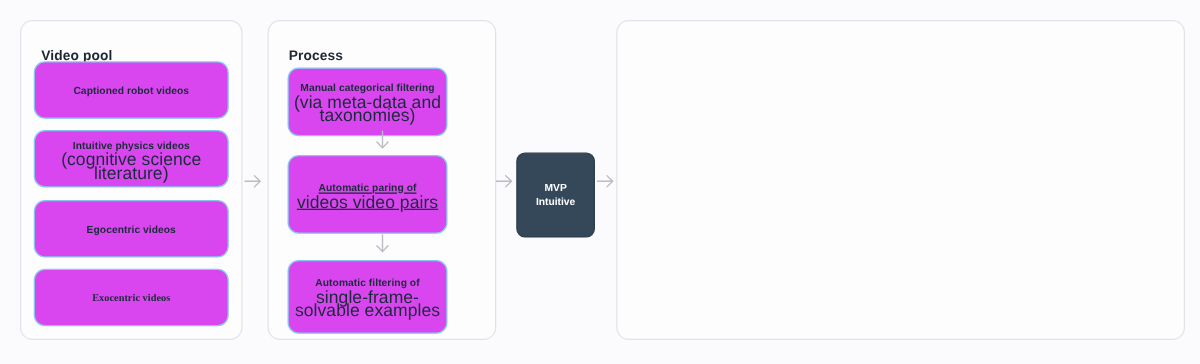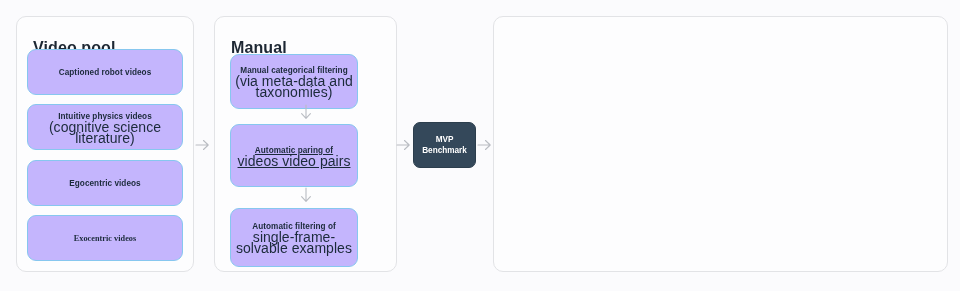--- a/index.html
+++ b/index.html
@@ -24,21 +24,21 @@
     position: absolute;
     background: #fdfdfe;
     border: 1px solid #e2e3e6;
     border-radius: 10px;
     box-sizing: border-box;
   }
   .panel-title {
     position: absolute;
     left: 16px;
     top: 22px;
-    font-size: 16px;
+    font-size: 11px;
     font-weight: bold;
     color: #1d2733;
     letter-spacing: 0.1px;
   }
 
   #video-pool-panel {
     left: 16px;
     top: 16px;
     width: 178px;
     height: 256px;
@@ -52,21 +52,21 @@
   #output-panel {
     left: 493px;
     top: 16px;
     width: 455px;
     height: 256px;
   }
 
   
   .node {
     position: absolute;
-    background: #c4b5fd;
+    background: #d946ef;
     border: 1px solid #87c7ef;
     border-radius: 9px;
     box-sizing: border-box;
     display: flex;
     flex-direction: column;
     align-items: center;
     justify-content: center;
     text-align: center;
     color: #1b2a3a;
   }
@@ -105,21 +105,21 @@
   #pr-node-2 { top: 208px; }
   #pr-node-1 { top: 124px; height: 63px; text-decoration: underline; }
   #pr-node-2 { top: 208px; height: 59px; }
 
   
   #benchmark-node {
     position: absolute;
     left: 413px;
     top: 122px;
     width: 63px;
-    height: 46px;
+    height: 68px;
     background: #34485a;
     border: 1px solid #2c3e4d;
     border-radius: 7px;
     box-sizing: border-box;
     display: flex;
     flex-direction: column;
     align-items: center;
     justify-content: center;
     text-align: center;
     color: #ffffff;
@@ -164,21 +164,21 @@
     <span class="line1">Exocentric videos</span>
   </div>
 
   <div class="arrow" id="arrow-pool-to-process">
     <svg width="16" height="14" viewBox="0 0 16 14">
       <path d="M1 7 H13 M8.5 2.5 L13.2 7 L8.5 11.5" fill="none" stroke="#b9bcc2" stroke-width="1.1" stroke-linecap="round" stroke-linejoin="round"></path>
     </svg>
   </div>
 
   <div class="panel" id="process-panel">
-    <div class="panel-title">Manual</div>
+    <div class="panel-title">Process</div>
   </div>
 
   <div class="node pr-node" id="pr-node-0">
     <span class="line1">Manual categorical filtering</span>
     <span class="line2">(via meta-data and taxonomies)</span>
   </div>
 
   <div class="arrow-v" id="arrow-step-1">
     <svg width="14" height="18" viewBox="0 0 14 18">
       <path d="M7 1 V14 M2.6 9.6 L7 14.3 L11.4 9.6" fill="none" stroke="#b9bcc2" stroke-width="1.1" stroke-linecap="round" stroke-linejoin="round"></path>
@@ -202,21 +202,21 @@
   </div>
 
   <div class="arrow" id="arrow-process-to-benchmark">
     <svg width="16" height="14" viewBox="0 0 16 14">
       <path d="M1 7 H13 M8.5 2.5 L13.2 7 L8.5 11.5" fill="none" stroke="#b9bcc2" stroke-width="1.1" stroke-linecap="round" stroke-linejoin="round"></path>
     </svg>
   </div>
 
   <div id="benchmark-node">
     <span>MVP</span>
-    <span>Benchmark</span>
+    <span>Intuitive</span>
   </div>
 
   <div class="arrow" id="arrow-benchmark-to-output">
     <svg width="16" height="14" viewBox="0 0 16 14">
       <path d="M1 7 H13 M8.5 2.5 L13.2 7 L8.5 11.5" fill="none" stroke="#b9bcc2" stroke-width="1.1" stroke-linecap="round" stroke-linejoin="round"></path>
     </svg>
   </div>
 
   <div class="panel" id="output-panel">
     <div class="panel-title"></div>

